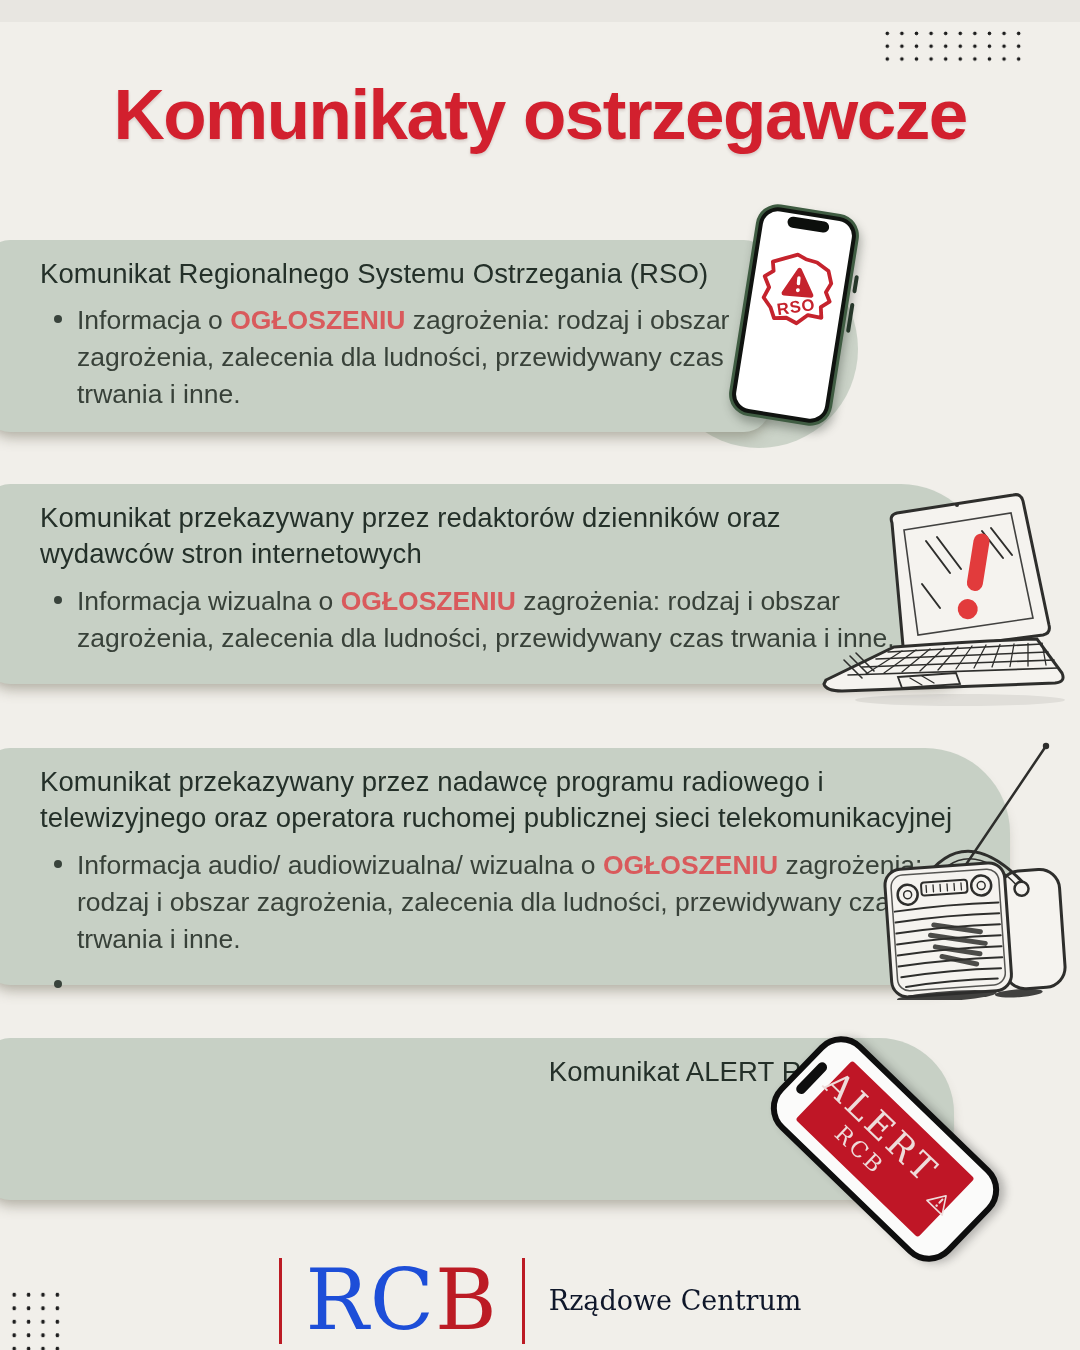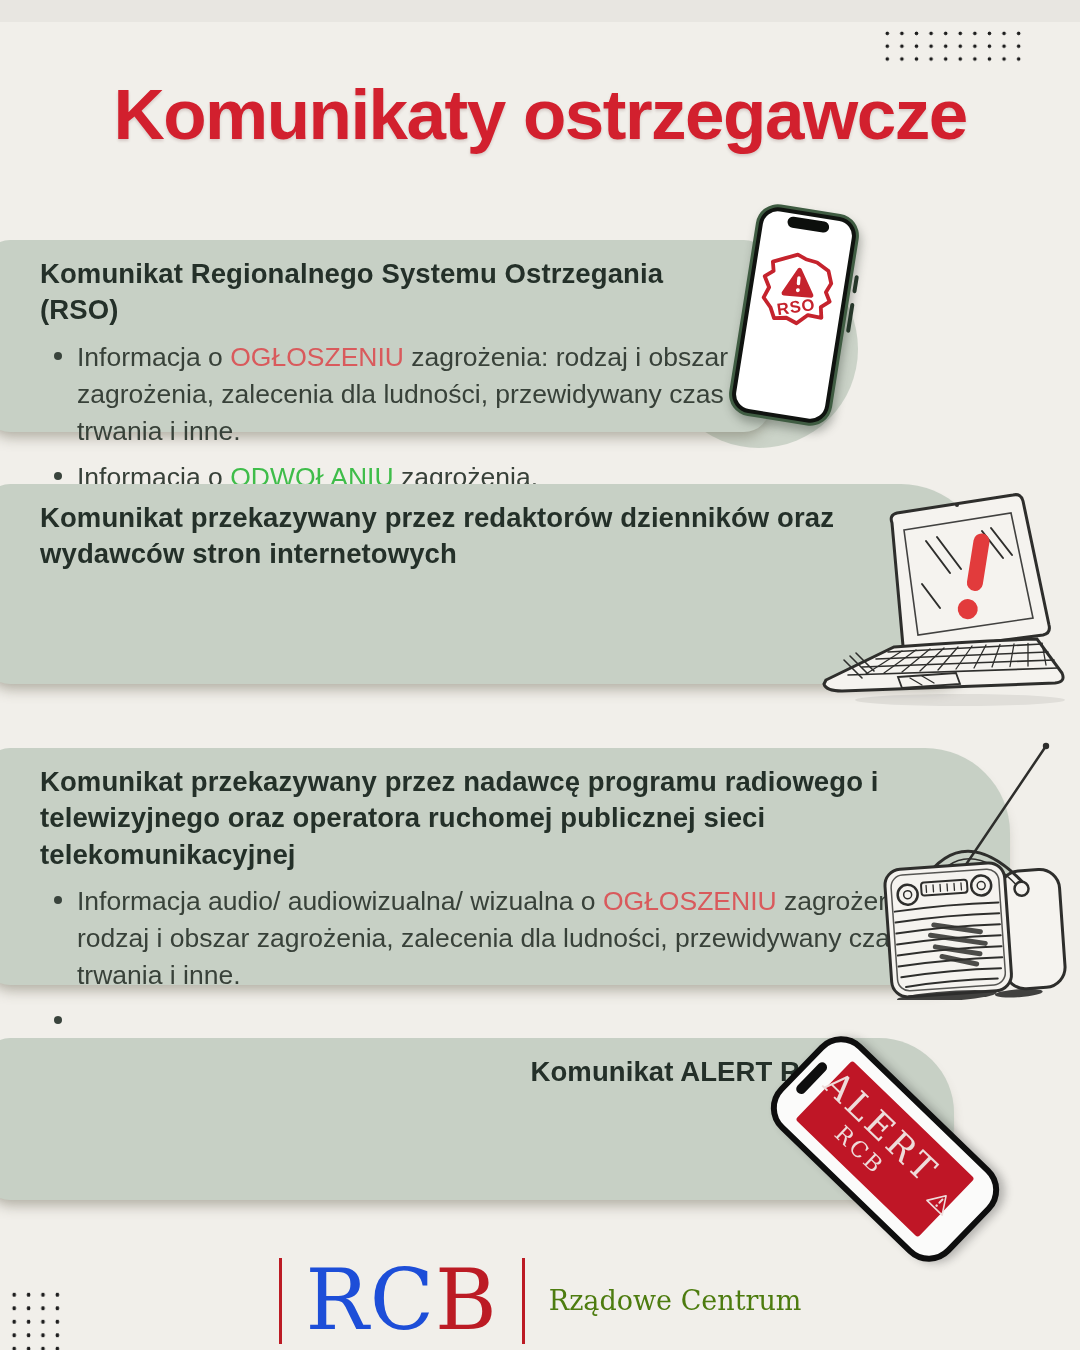--- a/index.html
+++ b/index.html
@@ -26,37 +26,37 @@
     position:absolute;left:-16px;background:#c7d0c5;z-index:1;
     box-shadow:0 10px 14px -5px rgba(95,90,72,.45);
     padding:16px 0 0 56px;box-sizing:border-box;
   }
   .band-1{top:218px;width:786px;height:192px;border-radius:26px;}
   .band-2{top:462px;width:1002px;height:200px;border-radius:26px 85px 55px 26px;}
   .band-3{top:726px;width:1026px;height:237px;border-radius:26px 85px 85px 26px;}
   .band-4{top:1016px;width:970px;height:162px;border-radius:26px 75px 75px 26px;}
 
   .band h2{
-    margin:0 0 10px 0;font-size:27.5px;line-height:1.32;font-weight:bold;
+    margin:0 0 10px 0;font-size:27.5px;line-height:1.32;font-weight:normal;
     color:#243029;letter-spacing:.1px;
   }
   .band-1 h2{max-width:700px;}
   .band-2 h2{max-width:830px;}
   .band-3 h2{max-width:930px;}
   .band-4 h2{max-width:800px;text-align:right;}
 
   .bullets{list-style:none;margin:10px 0 0 0;padding:0 0 0 6px;}
   .bullet{display:flex;align-items:flex-start;margin-bottom:9px;}
   .dot{flex:0 0 auto;width:8px;height:8px;border-radius:50%;background:#39433c;margin:13px 15px 0 8px;}
   .btext{margin:0;font-size:26.5px;line-height:1.4;color:#384139;}
   .band-1 .btext{max-width:665px;}
   .band-2 .btext{max-width:885px;}
   .band-3 .btext{max-width:870px;}
   .band-4 .btext{max-width:790px;white-space:pre-line;}
-  .hl{font-weight:normal;text-align:center;}
+  .hl{font-weight:bold;text-align:center;}
   .hl.red{color:#d95a5c;}
   .hl.green{color:#3fbd4a;}
 
   
   .blob-circle{position:absolute;left:660px;top:228px;width:198px;height:198px;border-radius:50%;background:#cbd3c8;z-index:0;}
 
   
   .phone-rso{position:absolute;left:742px;top:186px;width:104px;height:214px;transform:rotate(9deg);z-index:2;}
   .phone-rso .frame{width:100%;height:100%;background:#3f5c42;border-radius:22px;padding:3px;box-sizing:border-box;box-shadow:3px 6px 10px rgba(40,50,40,.35);}
   .phone-rso .bezel{width:100%;height:100%;background:#101310;border-radius:19px;padding:4px;box-sizing:border-box;}
@@ -86,45 +86,41 @@
   .alert-word{font-size:35px;letter-spacing:4px;line-height:1;}
   .alert-rcb{font-size:22px;letter-spacing:3px;line-height:1;margin-top:3px;}
   .alert-textcol{display:flex;flex-direction:column;align-items:center;}
 
   
   .footer{position:absolute;top:1236px;left:0;width:100%;display:flex;align-items:center;justify-content:center;gap:24px;z-index:1;}
   .vbar{width:3px;height:86px;background:#bc1b24;}
   .rcb-logo{font-family:"DejaVu Serif",serif;font-size:84px;line-height:.95;letter-spacing:1px;}
   .rcb-gray{color:#1d4ed8;}
   .rcb-red{color:#bc1b24;}
-  .org{font-family:"DejaVu Serif",serif;font-size:27px;line-height:1.35;color:#4d7c0f;}
+  .org{font-family:"DejaVu Serif",serif;font-size:27px;line-height:1.35;color:#0f172a;}
   svg{display:block;}
 </style>
 </head>
 <body>
 
 <div class="poster">
 
   <div class="dots dots-tr"></div>
   <div class="dots dots-bl"></div>
 
   <h1 class="title">Komunikaty ostrzegawcze</h1>
 
   <div class="blob-circle"></div>
 
   <section class="band band-1">
     <h2>Komunikat Regionalnego Systemu Ostrzegania (RSO)</h2>
     <ul class="bullets">
       <li class="bullet">
         <span class="dot"></span>
         <p class="btext"><span>Informacja o </span><span class="hl red">OGŁOSZENIU</span><span> zagrożenia: rodzaj i obszar zagrożenia, zalecenia dla ludności, przewidywany czas trwania i inne.</span></p>
-      </li>
-      <li class="bullet">
-        <span class="dot"></span>
-        <p class="btext"><span>Informacja o </span><span class="hl green">ODWOŁANIU</span><span> zagrożenia.</span></p>
       </li>
     </ul>
   </section>
 
   <div class="phone-rso">
     <div class="frame">
       <div class="bezel">
         <div class="screen">
           <div class="notch"></div>
           <svg class="rso-logo" width="76" height="80" viewBox="0 0 100 104">
@@ -137,20 +133,24 @@
         </div>
       </div>
     </div>
     <div class="btn btn-a"></div>
     <div class="btn btn-b"></div>
   </div>
 
   <section class="band band-2">
     <h2>Komunikat przekazywany przez redaktorów dzienników oraz wydawców stron internetowych</h2>
     <ul class="bullets">
+      <li class="bullet">
+        <span class="dot"></span>
+        <p class="btext"><span>Informacja wizualna o </span><span class="hl red">OGŁOSZENIU</span><span> zagrożenia: rodzaj i obszar zagrożenia, zalecenia dla ludności, przewidywany czas trwania i inne.</span></p>
+      </li>
     </ul>
   </section>
 
   <svg class="laptop" width="262" height="235" viewBox="0 0 262 235">
     <g stroke="#2e2e2c" fill="none" stroke-linecap="round">
       <path d="M82,39 Q79,31 87,29 L203,11 Q211,9 213,17 L239,141 Q241,149 233,151 L104,168 Q95,170 93,162 Z" fill="#f5f3ef" stroke-width="3"></path>
       <path d="M94,46 L201,29 L223,134 L108,151 Z" stroke-width="1.6" opacity="0.9"></path>
       <path d="M116,57 L140,89 M127,53 L151,85 M172,47 L193,74 M181,44 L202,71 M112,100 L130,124" stroke-width="2"></path>
       <circle cx="147" cy="21" r="2" fill="#2e2e2c" stroke="none"></circle>
       <path d="M16,196 L84,163 Q160,157 227,155 L252,189 Q256,198 245,199 L32,207 Q16,207 14,200 Z" fill="#f5f3ef" stroke-width="3"></path>

